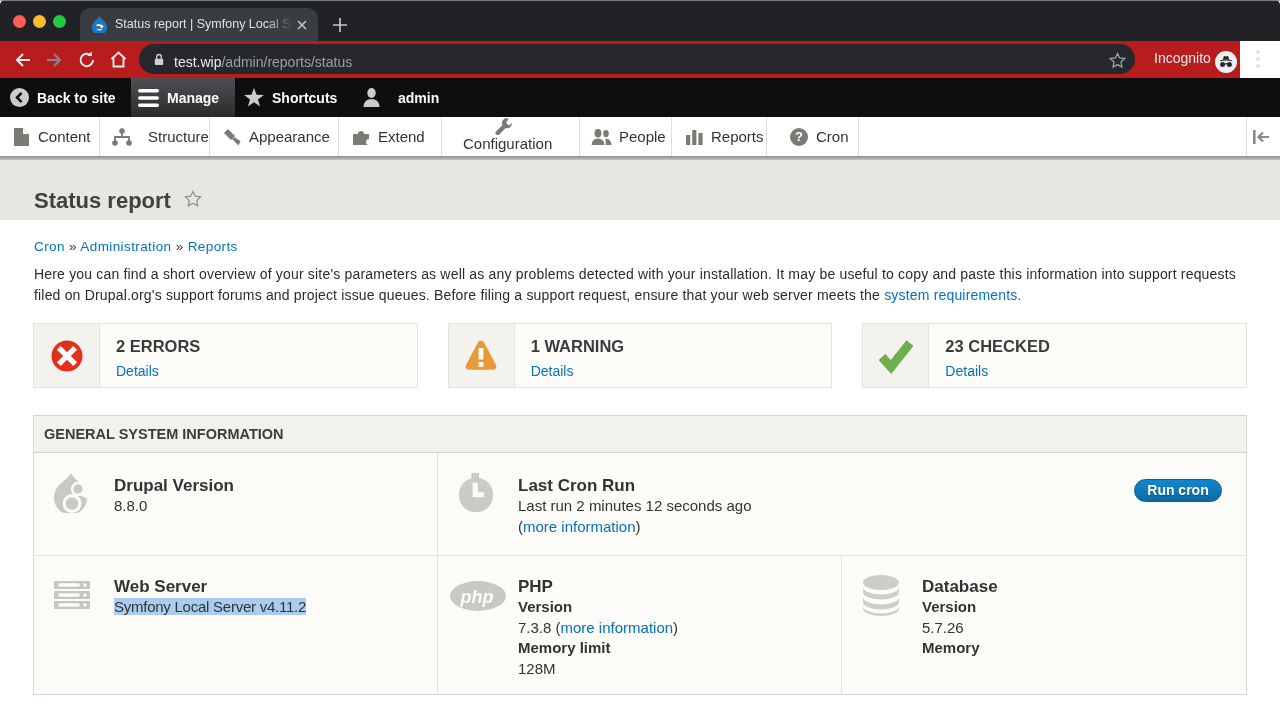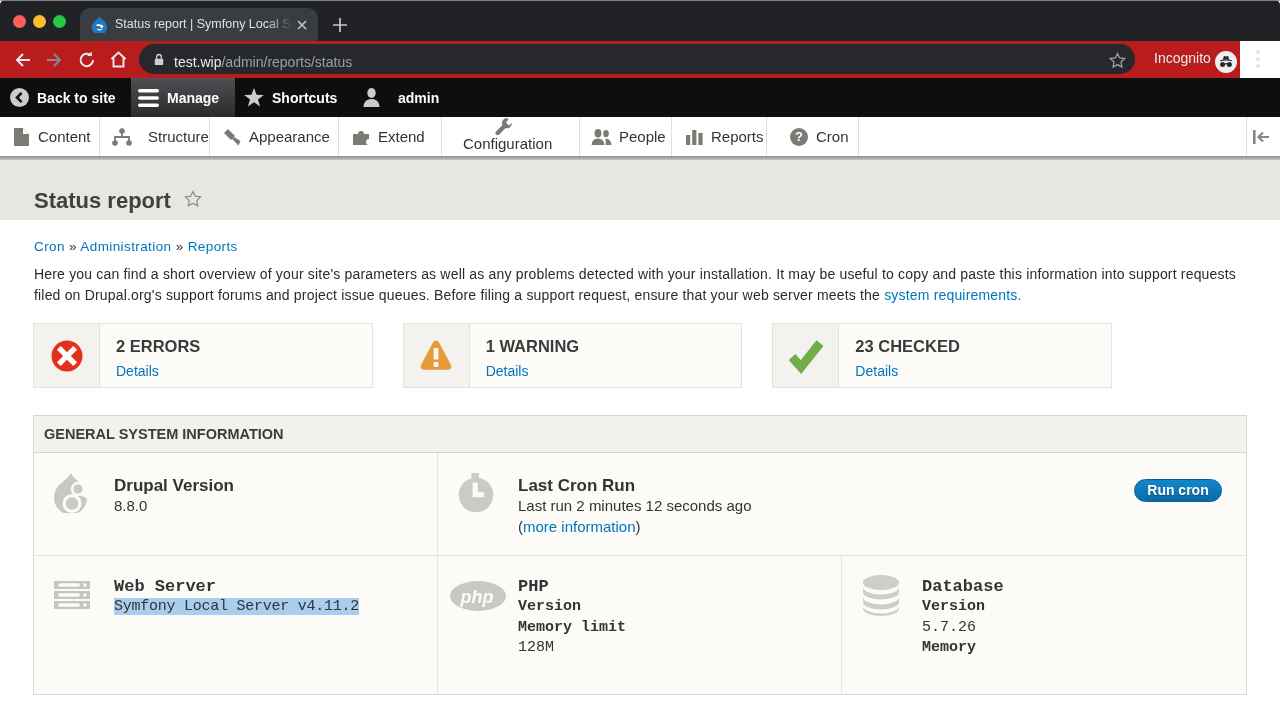--- a/index.html
+++ b/index.html
@@ -37,21 +37,21 @@
   
   #band { position:absolute; left:0; top:160px; width:1280px; height:60px; background:#e8e6e0; }
   #band h1 { position:absolute; left:34px; top:28px; font-size:22px; color:#404040; font-weight:bold; }
   
   a { color:#0074bd; text-decoration:none; }
   #crumb { position:absolute; left:34px; top:239px; font-size:13.5px; color:#333; letter-spacing:.4px; }
   #crumb a { font-weight:normal; }
   #para { position:absolute; left:34px; top:264px; width:1240px; font-size:14px;
     line-height:20.5px; color:#2b2b2b; letter-spacing:.18px; }
   
-  #cards { position:absolute; left:33px; top:323px; width:1079px; height:65px;
+  #cards { position:absolute; left:33px; top:323px; width:1214px; height:65px;
     display:flex; gap:30px; }
   .card { flex:1; border:1px solid #e5e3dd; background:#fcfbf8; display:flex; }
   .card .ic { width:66px; border-right:1px solid #e5e3dd; background:#f4f2ee;
     display:flex; align-items:center; justify-content:center; }
   .card .tx { padding:13px 0 0 16px; }
   .card .tx b { font-size:16.5px; color:#3b3b3b; }
   .card .tx a { display:block; font-size:14px; margin-top:7px; }
   
   #gbox { position:absolute; left:33px; top:415px; width:1214px; height:280px;
     border:1px solid #d9d7d1; background:#fcfbf8; }
@@ -59,21 +59,21 @@
     font-size:14.5px; font-weight:bold; color:#3c3c3c; line-height:36.5px; padding-left:10px; }
   .grow { display:flex; }
   .gcell { position:relative; }
   .gcell .gicon { position:absolute; left:16px; top:20px; }
   .gcell .gtx { margin-left:80px; padding-top:22px; font-size:15px; line-height:20.5px; color:#333; }
   .gcell .gtx .t { font-size:17px; font-weight:bold; line-height:21px; }
   .gcell .gtx b { font-size:15px; }
   #row1 { height:103px; border-bottom:1px solid #e5e3dd; }
   #row1 .gcell:first-child { width:404px; border-right:1px solid #e5e3dd; }
   #row1 .gcell:last-child { flex:1; }
-  #row2 { height:139px; } #row2 .gtx { padding-top:20px;font-family:Liberation Mono, monospace; }
+  #row2 { height:139px; } #row2 .gtx { padding-top:20px; }
   #row2 .c1 { width:404px; border-right:1px solid #e5e3dd; }
   #row2 .c2 { width:404px; border-right:1px solid #e5e3dd; }
   #row2 .c3 { flex:1; }
   #runcron { position:absolute; right:24px; top:26px; width:88px; height:23px;
     border-radius:12px; background:linear-gradient(#1287cd,#0b6aa5); border:1px solid #0a5e94;
     color:#fff; font-weight:bold; font-size:14px; text-align:center; line-height:21px;
     text-shadow:0 1px 1px rgba(0,0,0,.35); }
   .hl { background:#a8cdef; letter-spacing:-.25px; }
 </style>
 </head>
@@ -339,20 +339,21 @@
       </div>
     </div>
     <div class="gcell c2">
       <svg class="gicon" width="56" height="30" viewBox="0 0 56 30" style="left:12px;top:25px">
         <ellipse cx="28" cy="15" rx="28" ry="15" fill="#c9c8c4"></ellipse>
         <text x="27" y="21.5" font-size="18" font-weight="bold" font-style="italic" fill="#fcfbf8" text-anchor="middle" font-family="Liberation Sans">php</text>
       </svg>
       <div class="gtx">
         <div class="t">PHP</div>
         <div><b>Version</b></div>
+        <div>7.3.8 (<a href="#">more information</a>)</div>
         <div><b>Memory limit</b></div>
         <div>128M</div>
       </div>
     </div>
     <div class="gcell c3">
       <svg class="gicon" width="36" height="41" viewBox="0 0 36 41" style="left:21px;top:19px">
         <ellipse cx="18" cy="7.5" rx="18" ry="7.5" fill="#cecdc9"></ellipse>
         <path d="M0 12 a18 7.5 0 0 0 36 0 V17 a18 7.5 0 0 1 -36 0 Z" fill="#cecdc9"></path>
         <path d="M0 22 a18 7.5 0 0 0 36 0 V27 a18 7.5 0 0 1 -36 0 Z" fill="#cecdc9"></path>
         <path d="M0 31 a18 7.5 0 0 0 36 0 V33.5 a18 7.5 0 0 1 -36 0 Z" fill="#cecdc9"></path>

